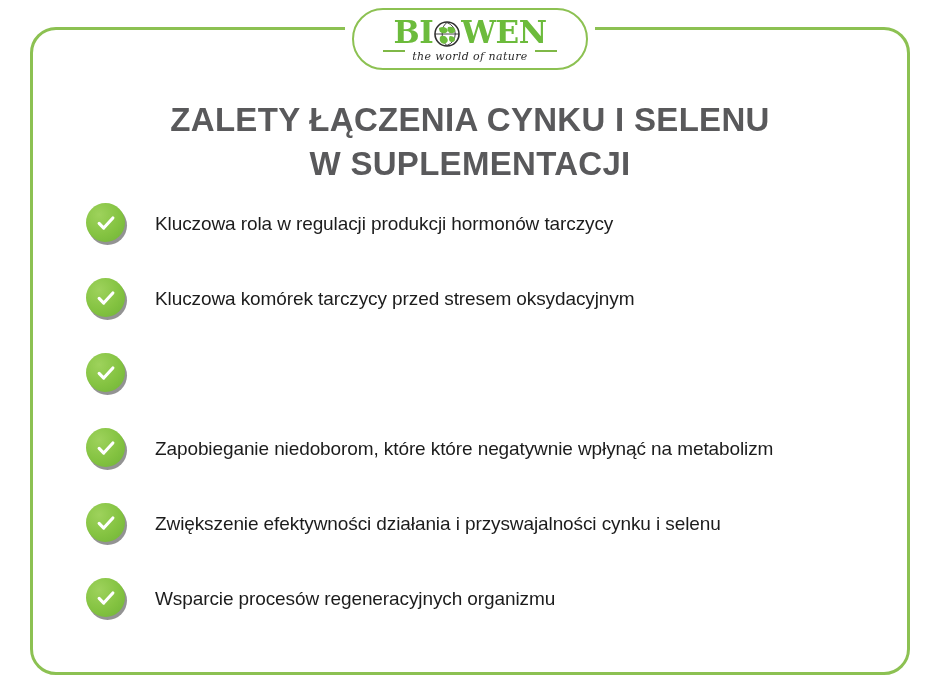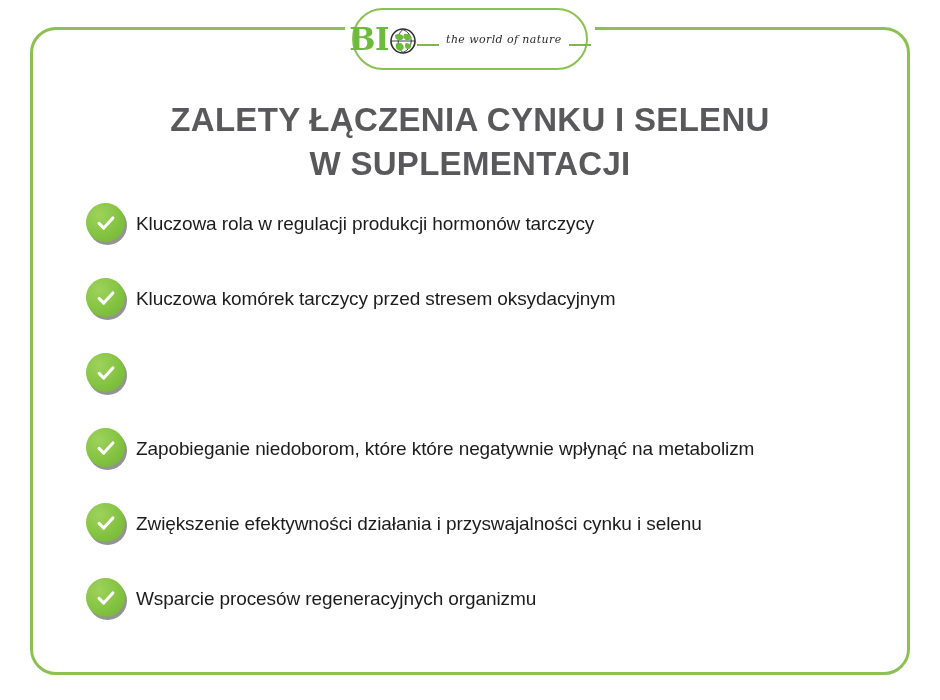--- a/index.html
+++ b/index.html
@@ -50,21 +50,21 @@
   #logo {
     position: absolute;
     left: 352px;
     top: 8px;
     width: 236px;
     height: 62px;
     background: #ffffff;
     border: 2px solid #8cc152;
     border-radius: 31px / 31px;
     display: flex;
-    flex-direction: row;
+    flex-direction: column;
     align-items: center;
     justify-content: center;
     z-index: 5;
   }
 
   #logo-wordmark {
     display: flex;
     align-items: center;
     justify-content: center;
     height: 32px;
@@ -83,21 +83,21 @@
   #logo-globe {
     width: 26px;
     height: 26px;
     margin: 0 1px;
     position: relative;
     top: 1px;
   }
 
   #logo-tagline-row {
     display: flex;
-    align-items: flex-end;
+    align-items: flex-start;
     justify-content: center;
     gap: 7px;
     margin-top: 1px;
   }
 
   .tagline-dash {
     width: 22px;
     height: 2px;
     background: #7fb847;
   }
@@ -180,21 +180,21 @@
     width: 22px;
     height: 22px;
     display: block;
   }
 
   .benefit-text {
     font-family: "Liberation Sans", sans-serif;
     font-size: 19px;
     line-height: 42px;
     color: #1c1c1c;
-    margin-left: 8px;
+    margin-left: 27px;
     white-space: nowrap;
     letter-spacing: -0.1px;
   }
 </style>
 </head>
 <body>
 
 <div id="infographic">
 
   <div id="frame-border"></div>
@@ -207,20 +207,21 @@
         <svg viewBox="0 0 26 26" width="26" height="26" xmlns="http://www.w3.org/2000/svg">
           <circle cx="13" cy="13" r="12" fill="#ffffff" stroke="#2f2f2f" stroke-width="1.6"></circle>
           <path d="M13 1.6 A12 12 0 0 1 13 24.4 A7 12 0 0 1 13 1.6 Z" fill="none" stroke="#2f2f2f" stroke-width="0.9"></path>
           <line x1="1.2" y1="13" x2="24.8" y2="13" stroke="#2f2f2f" stroke-width="0.9"></line>
           <path d="M5 7 q4 -2 7 0 q3 2 1 4 q-2 2 -5 1 q-3 -1 -3 -5 Z" fill="#6cbb3c"></path>
           <path d="M14 6 q5 -1 7 2 q1 3 -2 4 q-4 1 -5 -2 q-1 -3 0 -4 Z" fill="#6cbb3c"></path>
           <path d="M7 15 q4 -1 6 2 q2 3 -1 5 q-4 2 -6 -2 q-1 -4 1 -5 Z" fill="#6cbb3c"></path>
           <path d="M16 15 q4 0 5 3 q0 3 -3 3 q-3 0 -3 -3 q0 -3 1 -3 Z" fill="#6cbb3c"></path>
         </svg>
       </span>
+      <span class="logo-letters">WEN</span>
     </div>
     <div id="logo-tagline-row">
       <span class="tagline-dash"></span>
       <span id="logo-tagline">the world of nature</span>
       <span class="tagline-dash"></span>
     </div>
   </div>
 
   <h1 id="title">
     <span class="title-line">ZALETY ŁĄCZENIA CYNKU I SELENU</span>

